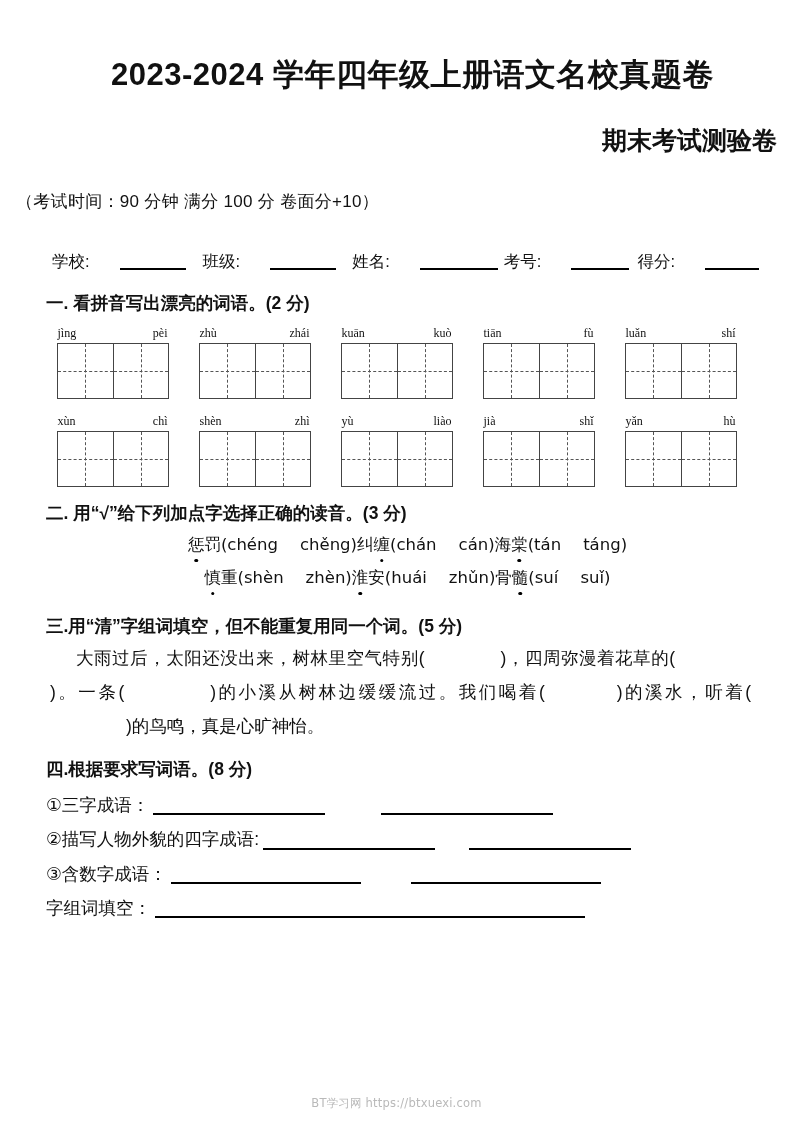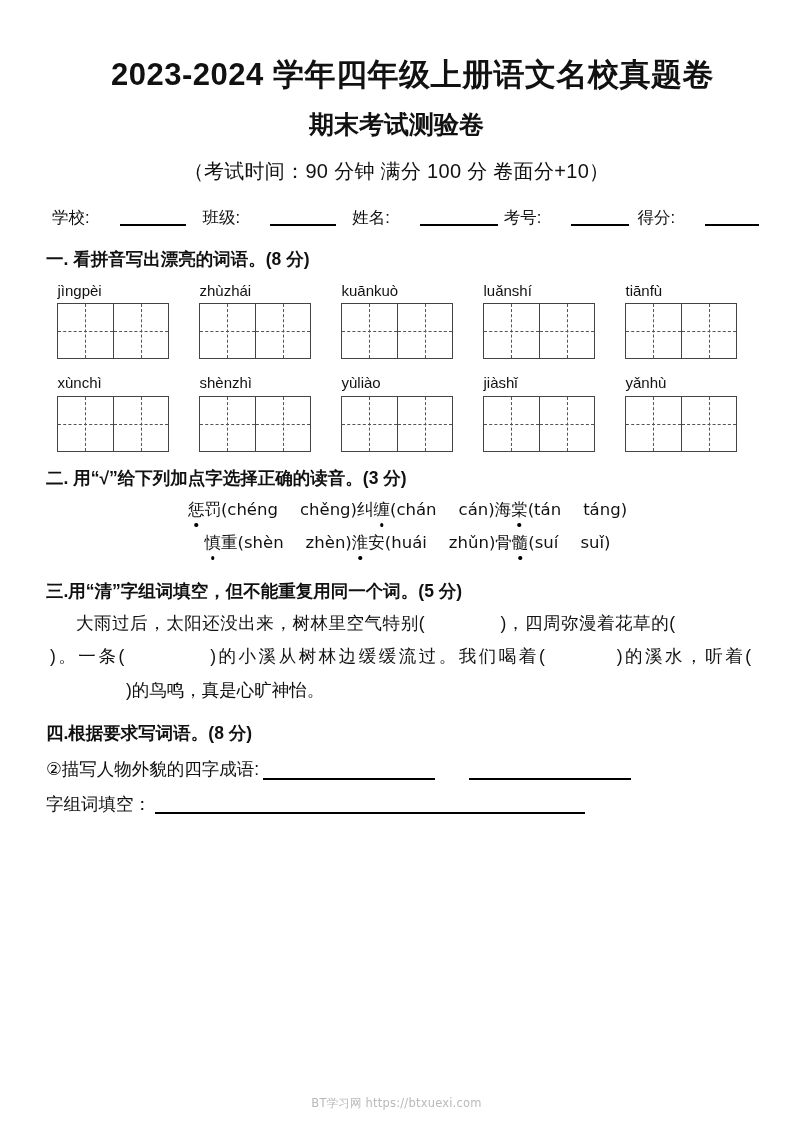--- a/index.html
+++ b/index.html
@@ -30,33 +30,32 @@
     font-weight: bold;
     font-size: 31px;
     letter-spacing: 0.5px;
     margin: 0;
     padding-top: 56px;
     line-height: 1.25;
     white-space: nowrap;
     padding-left: 32px;
   }
   .title-sub {
-    text-align: center;
+    text-align: right;
     font-family: "Liberation Sans", "DejaVu Sans", sans-serif;
     font-weight: bold;
     font-size: 25px;
-    margin: 0;
+    margin: 16px;
     padding-top: 14px;
     line-height: 1.25;
   }
   .title-note {
-    text-align: center;
-    font-family: "Liberation Sans", "DejaVu Sans", sans-serif;
-    font-size: 20px;
-    margin: 0;
+    font-family: "Liberation Sans", "DejaVu Sans", sans-serif;
+    font-size: 17px;
+    margin: 16px;
     padding-top: 18px;
     letter-spacing: 0.3px;
   }
 
   
   .info-row {
     display: flex;
     align-items: flex-end;
     padding: 22px 44px 0 52px;
     font-family: "Liberation Sans", "DejaVu Sans", sans-serif;
@@ -94,23 +93,23 @@
   .pinyin-row {
     display: flex;
     justify-content: center;
     gap: 30px;
     margin-bottom: 2px;
   }
   .pinyin-row.row2 { margin-top: 14px; }
   .grid-item { width: 112px; }
   .py-text {
     display: flex;
-    justify-content: flex-start;
-    font-family: Liberation Sans, sans-serif;
-    font-size: 15px;
+    justify-content: space-between;
+    font-family: Liberation Serif, serif;
+    font-size: 12px;
     line-height: 1.35;
     letter-spacing: 0px;
     white-space: nowrap;
     padding: 0 1px 2px 1px;
   }
   .py-text span { display: inline-block; }
   .tianzi {
     display: flex;
     width: 112px;
     height: 56px;
@@ -248,21 +247,21 @@
     <div class="info-field">
       <span class="info-label">考号:</span>
       <span class="info-blank b-exam"></span>
     </div>
     <div class="info-field">
       <span class="info-label">得分:</span>
       <span class="info-blank b-score"></span>
     </div>
   </div>
 
-  <div class="sec-head sec1-head">一. 看拼音写出漂亮的词语。(8 分)</div>
+  <div class="sec-head sec1-head">一. 看拼音写出漂亮的词语。(2 分)</div>
   <div class="pinyin-block">
 
     <div class="pinyin-row row1">
       <div class="grid-item">
         <div class="py-text">
           <span>jìng</span>
             <span>pèi</span>
         </div>
         <div class="tianzi">
             <div class="cell"></div>
@@ -284,38 +283,38 @@
           <span>kuān</span>
             <span>kuò</span>
         </div>
         <div class="tianzi">
             <div class="cell"></div>
             <div class="cell"></div>
           </div>
       </div>
       <div class="grid-item">
         <div class="py-text">
+          <span>tiān</span>
+            <span>fù</span>
+        </div>
+        <div class="tianzi">
+            <div class="cell"></div>
+            <div class="cell"></div>
+          </div>
+      </div>
+      <div class="grid-item">
+        <div class="py-text">
           <span>luǎn</span>
             <span>shí</span>
         </div>
         <div class="tianzi">
             <div class="cell"></div>
             <div class="cell"></div>
           </div>
       </div>
-      <div class="grid-item">
-        <div class="py-text">
-          <span>tiān</span>
-            <span>fù</span>
-        </div>
-        <div class="tianzi">
-            <div class="cell"></div>
-            <div class="cell"></div>
-          </div>
-      </div>
     </div>
 
     <div class="pinyin-row row2">
       <div class="grid-item">
         <div class="py-text">
           <span>xùn</span>
             <span>chì</span>
         </div>
         <div class="tianzi">
             <div class="cell"></div>
@@ -399,25 +398,35 @@
       </span>
     </div>
 
   </div>
 
   <div class="sec-head sec3-head">三.用“清”字组词填空，但不能重复用同一个词。(5 分)</div>
   <div class="cloze"><span class="first">大雨过后，太阳还没出来，树林里空气特别(</span><span class="paren-blank pb-1"></span><span>)，四周弥漫着花草的(</span><span class="paren-blank pb-2"></span><span>)。一条(</span><span class="paren-blank pb-3"></span><span>)的小溪从树林边缓缓流过。我们喝着(</span><span class="paren-blank pb-4"></span><span>)的溪水，听着(</span><span class="paren-blank pb-5"></span><span>)的鸟鸣，真是心旷神怡。</span></div>
 
   <div class="sec-head sec4-head">四.根据要求写词语。(8 分)</div>
   <div class="items">
+    <div class="item-row r1">
+      <span class="item-label">①三字成语：</span>
+      <span class="ans-line l1"></span>
+      <span class="ans-line l2"></span>
+    </div>
     <div class="item-row r2">
       <span class="item-label">②描写人物外貌的四字成语:</span>
       <span class="ans-line l1"></span>
       <span class="ans-line l2"></span>
     </div>
+    <div class="item-row r3">
+      <span class="item-label">③含数字成语：</span>
+      <span class="ans-line l1"></span>
+      <span class="ans-line l2"></span>
+    </div>
     <div class="item-row r4">
       <span class="item-label">字组词填空：</span>
       <span class="ans-line l1"></span>
     </div>
   </div>
 
   <div class="watermark">BT学习网 https://btxuexi.com</div>
 
 </div>
 

